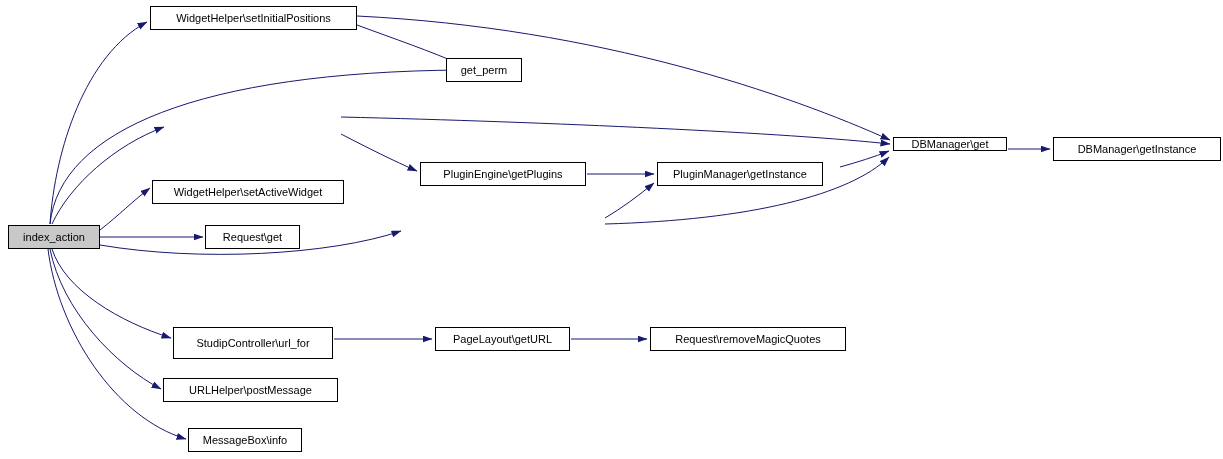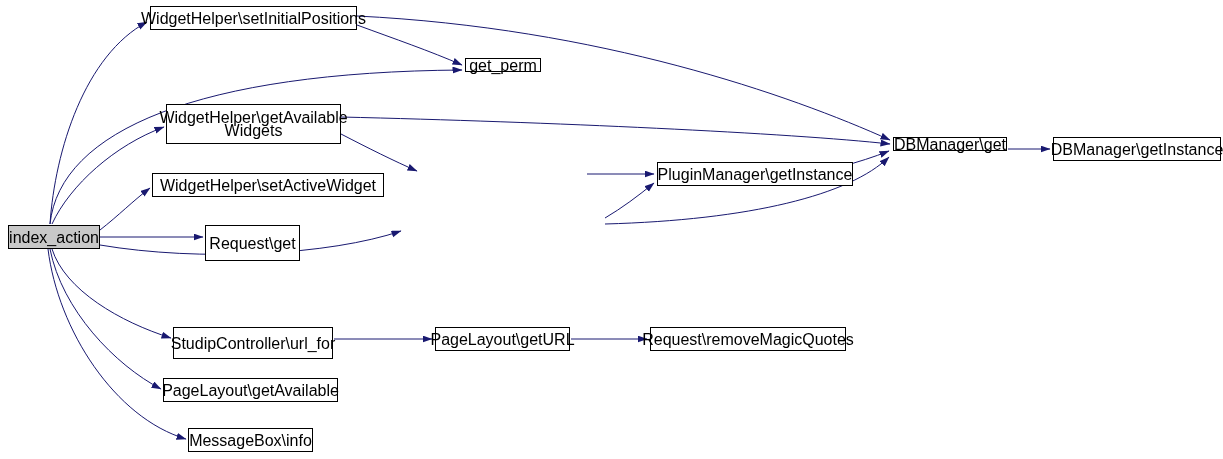--- a/index.html
+++ b/index.html
@@ -25,21 +25,21 @@
     fill: none;
     stroke: var(--edge-color, #191970);
     stroke-width: 1;
   }
   .node {
     position: absolute;
     box-sizing: border-box;
     border: 1px solid var(--node-border, #000000);
     background: #ffffff;
     color: #000000;
-    font-size: 16px;
+    font-size: 11px;
     line-height: 13px;
     display: flex;
     align-items: center;
     justify-content: center;
     text-align: center;
     white-space: pre-line;
     cursor: pointer;
   }
   .node.root {
     background: var(--root-fill, #c8c8c8);
@@ -77,40 +77,39 @@
     <path class="edge" marker-end="url(#arrow)" d="M605,224 C750,220 850,195 889,157"></path>
     <path class="edge" marker-end="url(#arrow)" d="M1008,149 L1050,149"></path>
     <path class="edge" marker-end="url(#arrow)" d="M334,339 L432,339"></path>
     <path class="edge" marker-end="url(#arrow)" d="M571,339 L647,339"></path>
   </svg>
 
   <div class="node root" style="left:8px;top:225px;width:92px;height:24px">index_action</div>
 
   <div class="node" style="left:150px;top:6px;width:207px;height:24px">WidgetHelper\setInitialPositions</div>
 
-  <div class="node" style="left:465px;top:58px;width:76px;height:14px">get_perm</div>
-
-  <div class="node" style="left:166px;top:104px;width:175px;height:40px">WidgetHelper\getAvailable
-Widgets</div>
-
-  <div class="node" style="left:152px;top:173px;width:232px;height:24px">WidgetHelper\setActiveWidget</div>
-
-  <div class="node" style="left:205px;top:225px;width:95px;height:36px">Request\get</div>
+  <div class="node" style="left:446px;top:58px;width:76px;height:24px">get_perm</div>
 
 
+  <div class="node" style="left:152px;top:180px;width:192px;height:24px">WidgetHelper\setActiveWidget</div>
 
-  <div class="node" style="left:657px;top:162px;width:196px;height:24px">PluginManager\getInstance</div>
+  <div class="node" style="left:205px;top:225px;width:95px;height:24px">Request\get</div>
+
+  <div class="node" style="left:420px;top:162px;width:166px;height:24px">PluginEngine\getPlugins</div>
+
+
+  <div class="node" style="left:657px;top:162px;width:166px;height:24px">PluginManager\getInstance</div>
 
   <div class="node" style="left:893px;top:137px;width:114px;height:14px">DBManager\get</div>
 
   <div class="node" style="left:1053px;top:137px;width:168px;height:24px">DBManager\getInstance</div>
 
   <div class="node" style="left:173px;top:327px;width:160px;height:32px">StudipController\url_for</div>
 
   <div class="node" style="left:435px;top:327px;width:135px;height:24px">PageLayout\getURL</div>
 
   <div class="node" style="left:650px;top:327px;width:196px;height:24px">Request\removeMagicQuotes</div>
 
-  <div class="node" style="left:163px;top:378px;width:175px;height:24px">PageLayout\getAvailable</div>
+  <div class="node" style="left:163px;top:378px;width:175px;height:24px">URLHelper\postMessage</div>
 
-  <div class="node" style="left:188px;top:428px;width:125px;height:24px">MessageBox\info</div>
+  <div class="node" style="left:188px;top:428px;width:114px;height:24px">MessageBox\info</div>
 
 </div>
 
 </body></html>

